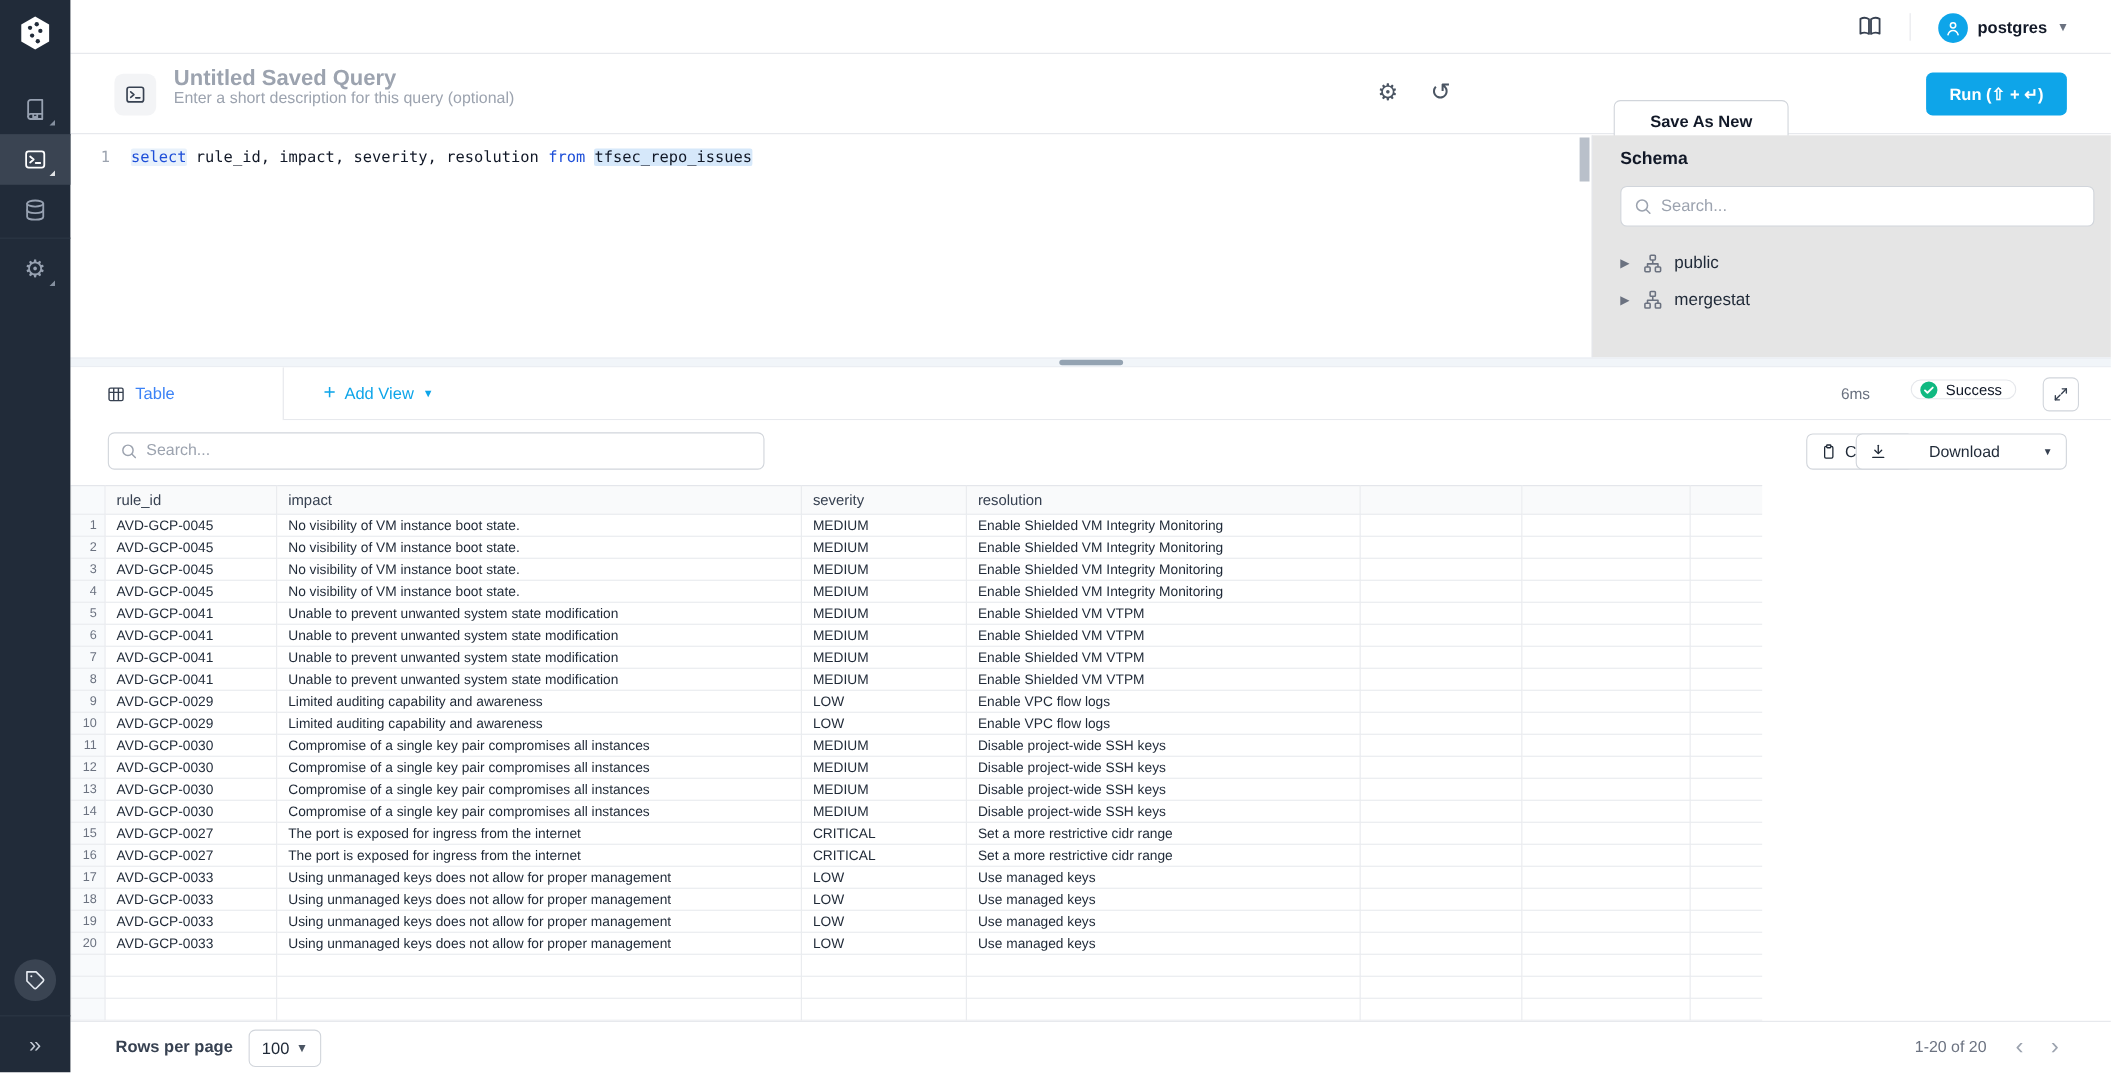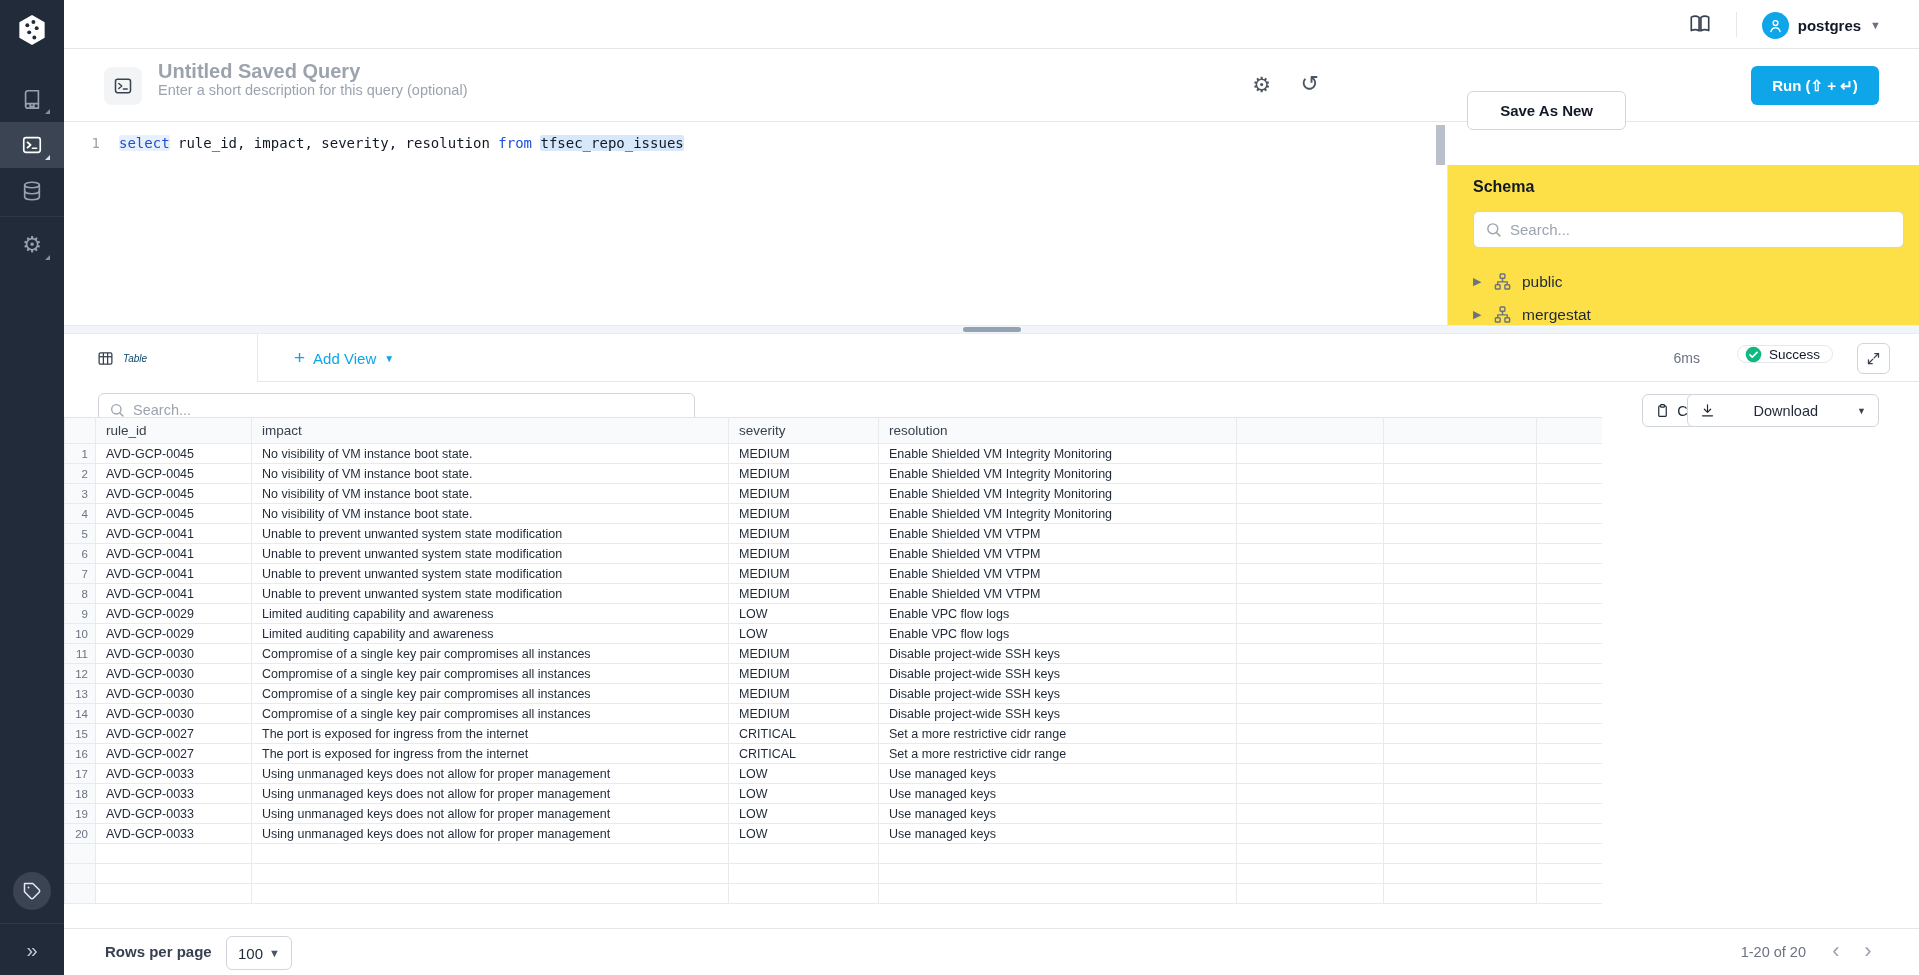--- a/index.html
+++ b/index.html
@@ -45,39 +45,39 @@
   .code-line { position:absolute; left:0; top:9px; width:100%; display:flex; font-family:"DejaVu Sans Mono", monospace; font-size:14px; line-height:22px; }
   .gutter { width:48px; text-align:right; padding-right:12px; color:#9ca3af; }
   .code { margin-left:7px; white-space:pre; }
   .tok-keyword { color:#1d4ed8; }
   .tok-plain, .tok-ident { color:#111827; }
   .tok-hl { background:#d6e8fa; border-radius:2px; }
   .tok-hl-faint { background:#e8f1fb; border-radius:2px; }
   .ed-scrollbar { position:absolute; right:2px; top:2px; width:9px; height:40px; background:#b9c0ca; }
 
   
-  .schema { position:absolute; left:1447px; top:123px; width:472px; height:202px; background:#fde047; border-left:1px solid #e5e7eb;margin-top:42px; }
+  .schema { position:absolute; left:1447px; top:123px; width:472px; height:202px; background:#e5e5e5; border-left:1px solid #e5e7eb; }
   .schema-title { position:absolute; left:25px; top:13px; font-size:16px; font-weight:700; color:#111827; }
   .schema-search { position:absolute; left:25px; top:46px; width:431px; height:37px; border:1px solid #d1d5db; border-radius:6px; background:#fff; display:flex; align-items:center; padding:0 11px; gap:8px; color:#9ca3af; }
   .schema-search input { border:none; outline:none; flex:1; font-size:15px; font-family:inherit; color:#374151; }
   .schema-search input::placeholder { color:#9ca3af; }
   .tree { position:absolute; left:25px; top:100px; width:430px; }
   .tree-item { height:33px; display:flex; align-items:center; gap:10px; cursor:pointer; }
   .tree-caret { font-size:11px; color:#6b7280; width:10px; }
   .tree-ico { color:#6b7280; }
   .tree-label { font-size:15.5px; color:#1f2937; }
 
   
   .divider { position:absolute; left:64px; top:325px; width:1855px; height:9px; background:#f1f5f9; border-top:1px solid #e8ecf1; border-bottom:1px solid #e8ecf1; cursor:row-resize; }
   .divider .pill { position:absolute; left:50%; top:1px; transform:translateX(-50%); width:58px; height:5px; border-radius:3px; background:#94a3b2; }
 
   
   .tabbar { position:absolute; left:64px; top:334px; width:1855px; height:48px; background:#fff; border-bottom:1px solid #e5e7eb; }
   .tab-active { position:absolute; left:0; top:0; width:194px; height:48px; background:#fff; border-right:1px solid #e5e7eb; display:flex; align-items:center; gap:9px; padding-left:33px; cursor:pointer; }
-  .tab-active .tlabel { font-size:10px; color:#0c4a6e;font-style:italic; }
+  .tab-active .tlabel { font-size:15px; color:#3b82f6; }
   .tab-active .tico { color:#374151; }
   .addview { position:absolute; left:230px; top:0; height:48px; display:flex; align-items:center; gap:8px; color:#0ea5e9; cursor:pointer; }
   .addview .plus { font-size:19px; font-weight:400; }
   .addview .avlabel { font-size:15px; font-weight:400; }
   .addview .avchev { font-size:10px; }
   .run-ms { position:absolute; right:219px; top:0; height:48px; display:flex; align-items:center; font-size:14px; color:#6b7280; }
   .status-pill { position:absolute; right:86px; top:11px; height:18px; border:1px solid #e5e7eb; background:#fff; border-radius:14px; display:flex; align-items:center; gap:7px; padding:0 12px 0 7px; }
   .status-pill .stext { font-size:13.5px; color:#111827; }
   .expand-btn { position:absolute; right:29px; top:9px; width:33px; height:31px; border:1px solid #d1d5db; border-radius:6px; background:#fff; display:flex; align-items:center; justify-content:center; color:#374151; cursor:pointer; }
 
@@ -85,21 +85,21 @@
   .rtoolbar { position:absolute; left:64px; top:382px; width:1855px; height:59px; background:#fff; }
   .result-search { position:absolute; left:34px; top:11px; width:597px; height:34px; border:1px solid #d1d5db; border-radius:6px; display:flex; align-items:center; padding:0 10px; gap:8px; color:#9ca3af; background:#fff; }
   .result-search input { border:none; outline:none; flex:1; font-size:14.5px; font-family:inherit; color:#374151; }
   .result-search input::placeholder { color:#9ca3af; }
   .mini-btn { position:absolute; top:12px; height:33px; background:#fff; border:1px solid #d1d5db; border-radius:6px; display:flex; align-items:center; gap:7px; padding:0 12px; font-size:14.5px; color:#1f2937; cursor:pointer; font-family:inherit; }
   .mini-btn .mchev { font-size:9px; color:#374151; }
   .btn-copy { right:179px; }
   .btn-download { right:40px;gap:39px; }
 
   
-  .gridwrap { position:absolute; left:64px; top:417px; width:1538px; height:487px; overflow:hidden; }
+  .gridwrap { position:absolute; left:64px; top:441px; width:1538px; height:487px; overflow:hidden; }
   table.grid { border-collapse:collapse; table-layout:fixed; width:1855px; }
   table.grid th, table.grid td { border:1px solid #e8eaee; overflow:hidden; white-space:nowrap; text-overflow:clip; }
   table.grid th { height:26px; background:#f9fafb; font-weight:400; font-size:13.5px; color:#374151; text-align:left; padding:0 10px; border-top:1px solid #e1e4e9; }
   table.grid td { height:20px; font-size:12.5px; color:#1f2937; padding:0 10px; background:#fff; }
   table.grid td.rownum, table.grid th.rownum { background:#f8fafc; color:#6b7280; font-size:11.5px; text-align:right; padding:0 7px; }
   table.grid tr { cursor:default; }
 
   
   .rfooter { position:absolute; left:64px; top:928px; width:1855px; height:47px; background:#fff; border-top:1px solid #e5e7eb; }
   .rpp-label { position:absolute; left:41px; top:14px; font-size:15px; font-weight:700; color:#374151; }

